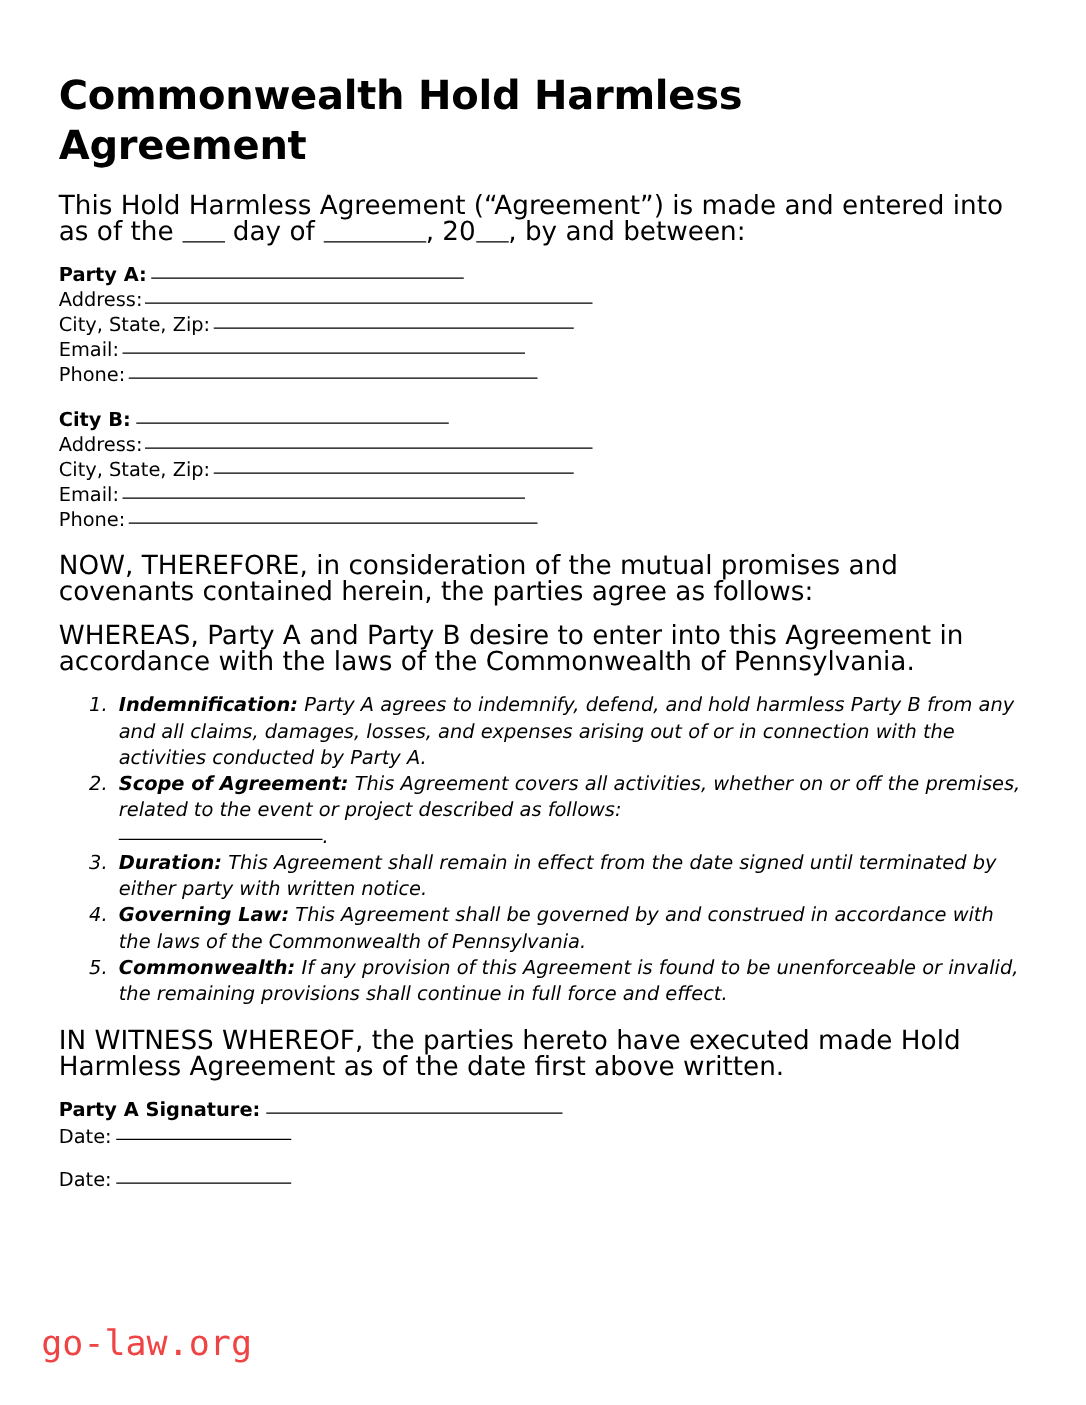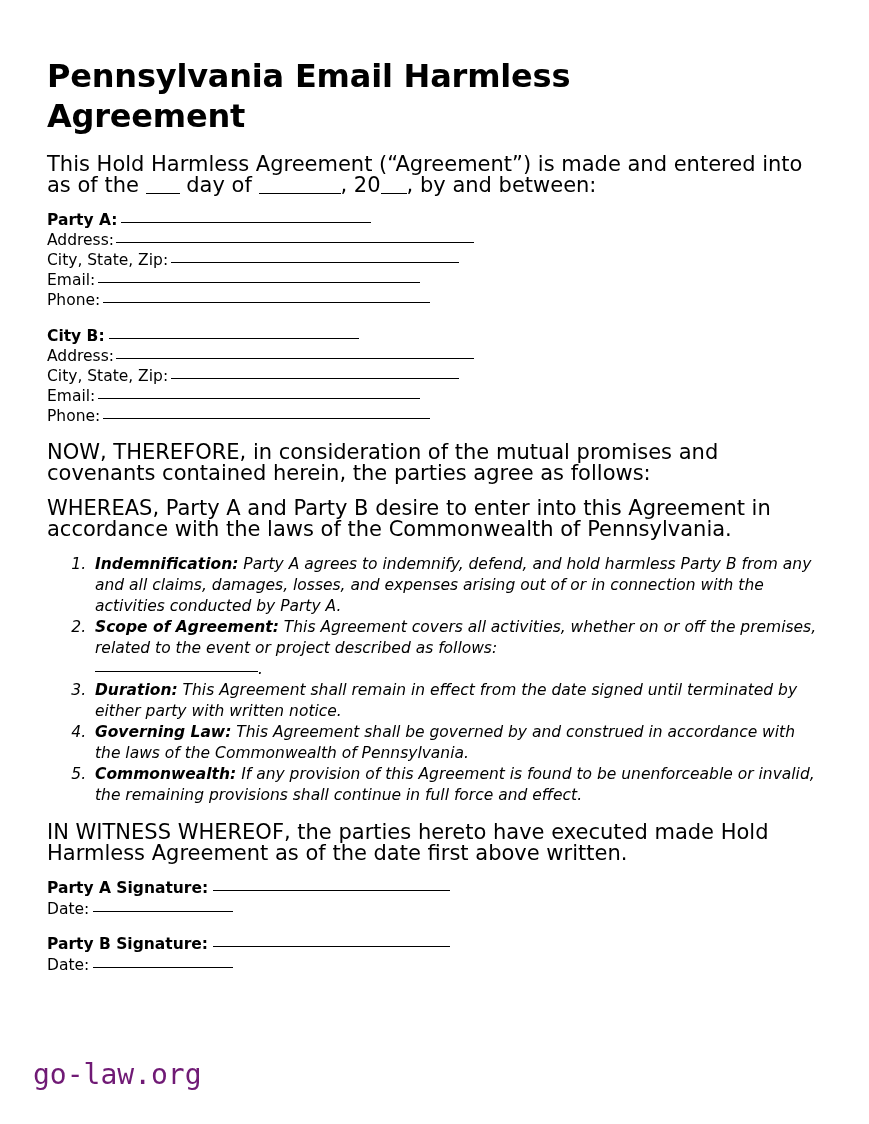--- a/index.html
+++ b/index.html
@@ -128,32 +128,32 @@
   .sig-rule.r-date { width: 140px; margin-left: 4px; }
 
   
   .footer-mark {
     position: absolute;
     left: 33px;
     top: 1058px;
     font-family: "DejaVu Sans Mono", "Liberation Mono", monospace;
     font-size: 28px;
     line-height: 34px;
-    color: #701a75;
+    color: #ef4444;
     letter-spacing: 0px;
     white-space: nowrap;
   }
 </style>
 </head>
 <body>
 
 <div class="page">
   <div class="content">
 
-    <h1 class="doc-title">Pennsylvania Email Harmless Agreement</h1>
+    <h1 class="doc-title">Commonwealth Hold Harmless Agreement</h1>
 
     <p class="para">
       <span>This Hold Harmless Agreement (“Agreement”) is made and entered into as of the</span>
       <span class="blank w-day"></span>
       <span>day</span>
       <span>of</span>
       <span class="blank w-month"></span><span>, 20</span><span class="blank w-year"></span><span>, by and between:</span>
     </p>
 
     <div class="party-block">
@@ -185,20 +185,19 @@
     </ol>
 
     <p class="para">IN WITNESS WHEREOF, the parties hereto have executed made Hold Harmless Agreement as of the date first above written.</p>
 
     <div class="sig-block">
       <div class="sig-row"><span class="lbl">Party A Signature:</span><span class="sig-rule r-sign"></span></div>
       <div class="sig-row"><span>Date:</span><span class="sig-rule r-date"></span></div>
     </div>
 
     <div class="sig-block">
-      <div class="sig-row"><span class="lbl">Party B Signature:</span><span class="sig-rule r-sign"></span></div>
       <div class="sig-row"><span>Date:</span><span class="sig-rule r-date"></span></div>
     </div>
 
   </div>
 
   <div class="footer-mark">go-law.org</div>
 </div>
 
 </body></html>

